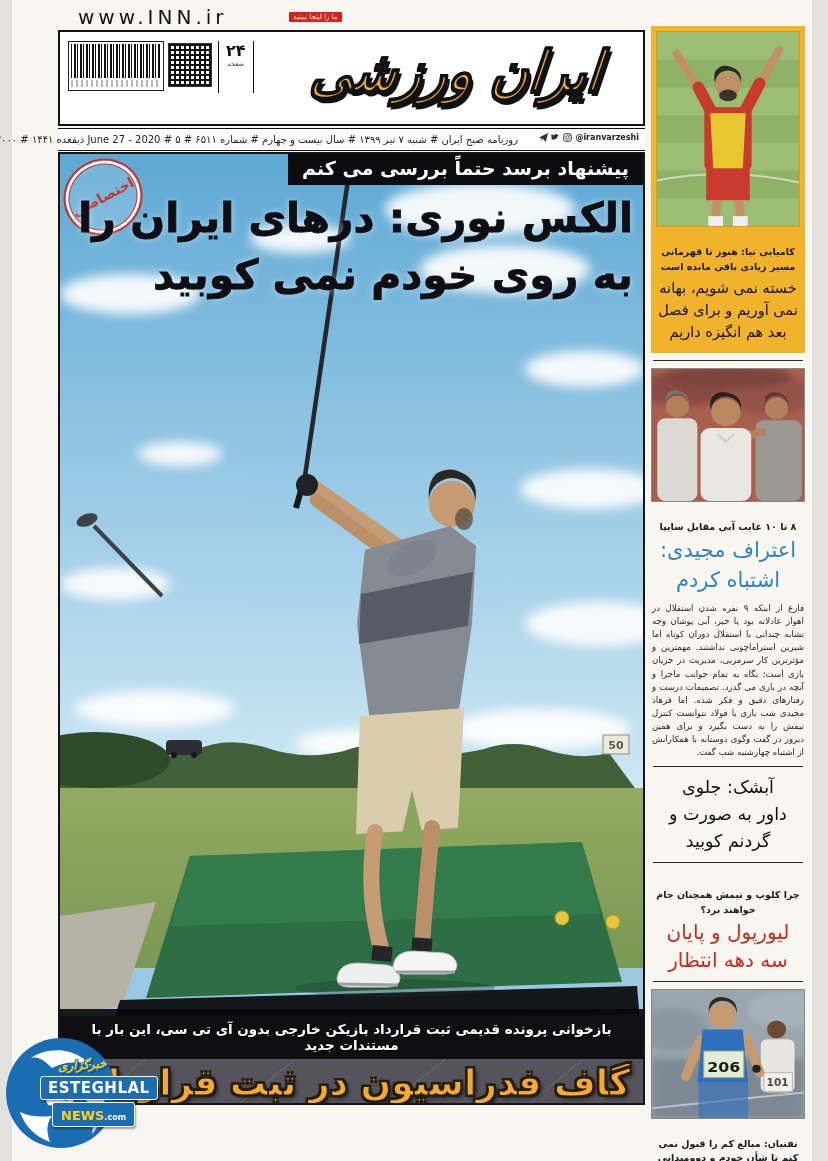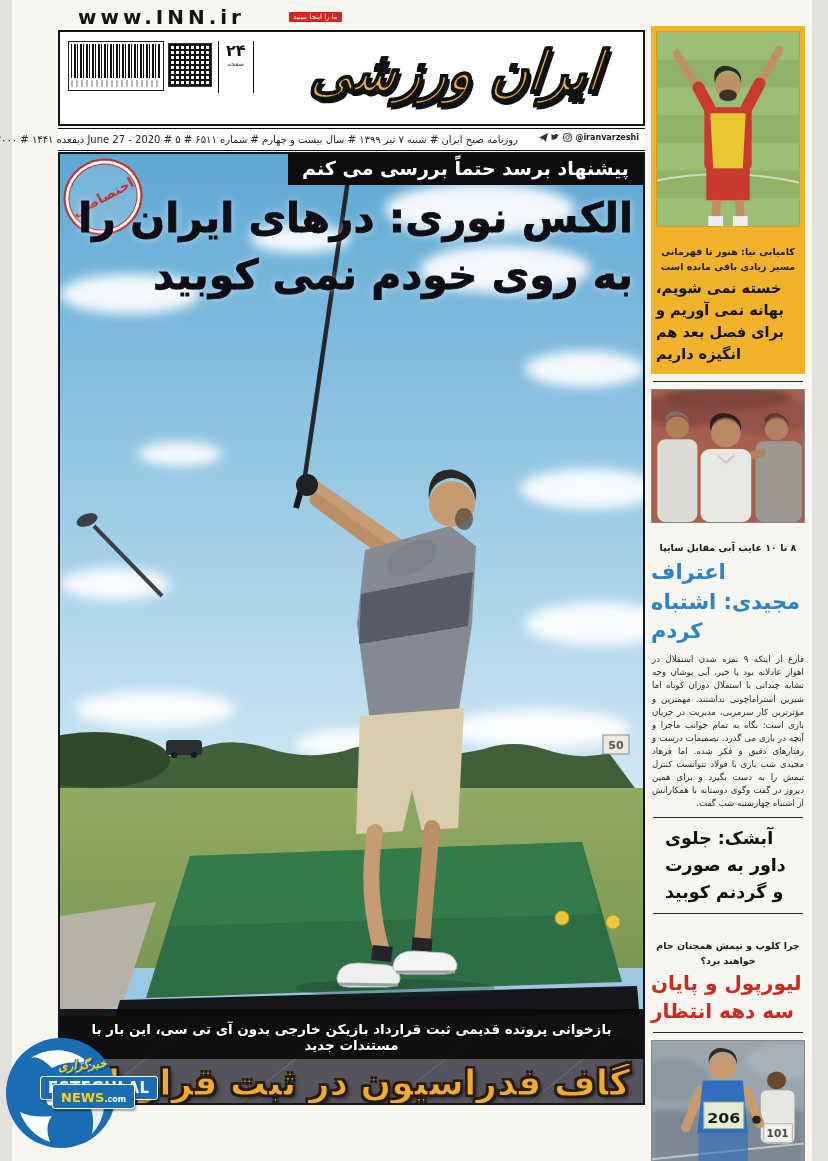--- a/index.html
+++ b/index.html
@@ -1,19 +1,19 @@
 <!DOCTYPE html>
 <html lang="fa"><head>
 <meta charset="utf-8">
 <style>
   html,body{margin:0;padding:0;}
   body{width:828px;height:1161px;background:#e3e1dc;font-family:"DejaVu Sans",sans-serif;position:relative;overflow:hidden;}
   .sheet{position:absolute;left:12px;top:0;width:800px;height:1161px;background:#f8f6f1;}
   
-  .site-url{position:absolute;left:78px;top:5px;font-size:20px;font-weight:bold;letter-spacing:4px;color:#141414;}
+  .site-url{position:absolute;left:78px;top:5px;font-size:20px;font-weight:normal;letter-spacing:4px;color:#141414;}
   .see-us{position:absolute;left:289px;top:12px;background:#d6231c;color:#fff;font-size:7px;padding:1px 4px;border-radius:1px;direction:rtl;}
   .masthead{position:absolute;left:58px;top:30px;width:587px;height:96px;background:#fff;border:2px solid #121212;box-sizing:border-box;}
   .codes{position:absolute;left:8px;top:9px;display:flex;align-items:flex-start;}
   .barcode{width:96px;height:50px;border:1px solid #222;background:#fff;padding:2px;box-sizing:border-box;}
   .barcode .bars{height:34px;background:repeating-linear-gradient(90deg,#111 0 1px,#fff 1px 3px,#111 3px 5px,#fff 5px 6px);}
   .barcode .digits{height:7px;margin-top:2px;background:repeating-linear-gradient(90deg,#888 0 2px,transparent 2px 5px);opacity:.6;}
   .qr{width:42px;height:42px;margin-left:4px;margin-top:2px;background-image:repeating-linear-gradient(0deg,#111 0 2px,transparent 2px 5px),repeating-linear-gradient(90deg,#111 0 2px,#fff 2px 5px);border:1px solid #333;}
   .pagebox{margin-left:6px;border-left:1.5px solid #111;border-right:1.5px solid #111;padding:0 7px;text-align:center;height:52px;}
   .pagebox .num{font-size:16px;font-weight:bold;color:#111;line-height:1.2;}
   .pagebox .lbl{font-size:6.5px;color:#333;direction:rtl;}
@@ -33,32 +33,32 @@
   
   .banner{position:absolute;left:0;right:0;bottom:0;height:94px;}
   .banner-kicker{background:rgba(8,8,10,.9);color:#fff;font-size:13.5px;font-weight:bold;text-align:center;direction:rtl;padding:12px 2px 6px;text-shadow:1px 1px 0 #000;}
   .banner-headline{margin-top:2px;text-align:center;direction:rtl;font-size:36px;font-weight:bold;color:#f3aa33;-webkit-text-stroke:1.2px #241d10;text-shadow:2px 2px 0 #241d10,-2px 2px 0 #241d10,2px -2px 0 #241d10,-2px -2px 0 #241d10,3px 3px 4px rgba(0,0,0,.6);line-height:1.2;}
   
   .sidebar{position:absolute;left:651px;top:26px;width:154px;display:flex;flex-direction:column;direction:rtl;}
   .sb-divider{border-top:1.5px solid #2a2a2a;margin:7px 2px;}
   .panel-yellow{background:#f2b32c;padding:5px 5px 9px;box-sizing:border-box;}
   .panel-yellow .ph{width:100%;height:196px;border:1px solid #d99c18;box-sizing:border-box;overflow:hidden;}
   .cap{font-size:9.5px;font-weight:bold;color:#1c1c1c;text-align:center;line-height:1.55;margin-top:18px;}
-  .hl{font-weight:bold;text-align:left;color:#101010;}
+  .hl{font-weight:normal;text-align:center;color:#101010;}
   .hl-yellow{font-size:14.5px;line-height:1.5;margin-top:4px;}
   .ph-frame{width:100%;overflow:hidden;border:1px solid #888;box-sizing:border-box;}
   .hl-blue{font-size:21px;line-height:1.4;color:#2d84c4;margin-top:2px;}
   .body-text{font-size:8.6px;line-height:1.52;color:#1f1f1f;text-align:justify;margin-top:7px;padding:0 1px;}
   .hl-black3{font-size:17.5px;line-height:1.55;padding:0 14px;}
   .hl-red{font-size:20px;line-height:1.4;color:#cd2a1f;}
   
   .watermark{position:absolute;left:0;top:1028px;width:170px;height:133px;z-index:50;}
   .wm-agency{position:absolute;left:58px;top:30px;color:#ffd11c;font-size:12px;font-weight:bold;font-style:italic;direction:rtl;text-shadow:-1px 1px 0 #1a6db3,1px 1px 0 #1a6db3,1px -1px 0 #1a6db3,-1px -1px 0 #1a6db3,2px 2px 0 #11507f;transform:rotate(-4deg);}
   .wm-name{position:absolute;left:40px;top:48px;background:#1a6db3;color:#fff;font-size:15px;font-weight:bold;letter-spacing:.5px;padding:2px 7px;border-radius:3px;border:1.5px solid #fff;box-shadow:1px 2px 2px rgba(0,0,0,.35);}
-  .wm-news{position:absolute;left:52px;top:56px;background:#1a6db3;padding:2px 8px;border-radius:3px;border:1.5px solid #fff;box-shadow:1px 2px 2px rgba(0,0,0,.35);}
+  .wm-news{position:absolute;left:52px;top:74px;background:#1a6db3;padding:2px 8px;border-radius:3px;border:1.5px solid #fff;box-shadow:1px 2px 2px rgba(0,0,0,.35);}
   .wm-news .n{color:#ffd11c;font-size:13px;font-weight:bold;}
   .wm-news .c{color:#fff;font-size:8px;font-weight:bold;}
 </style>
 </head>
 <body>
 
 <div class="sheet"></div>
 
 <div class="site-url">www.INN.ir</div>
 <div class="see-us">ما را اینجا ببینید</div>

